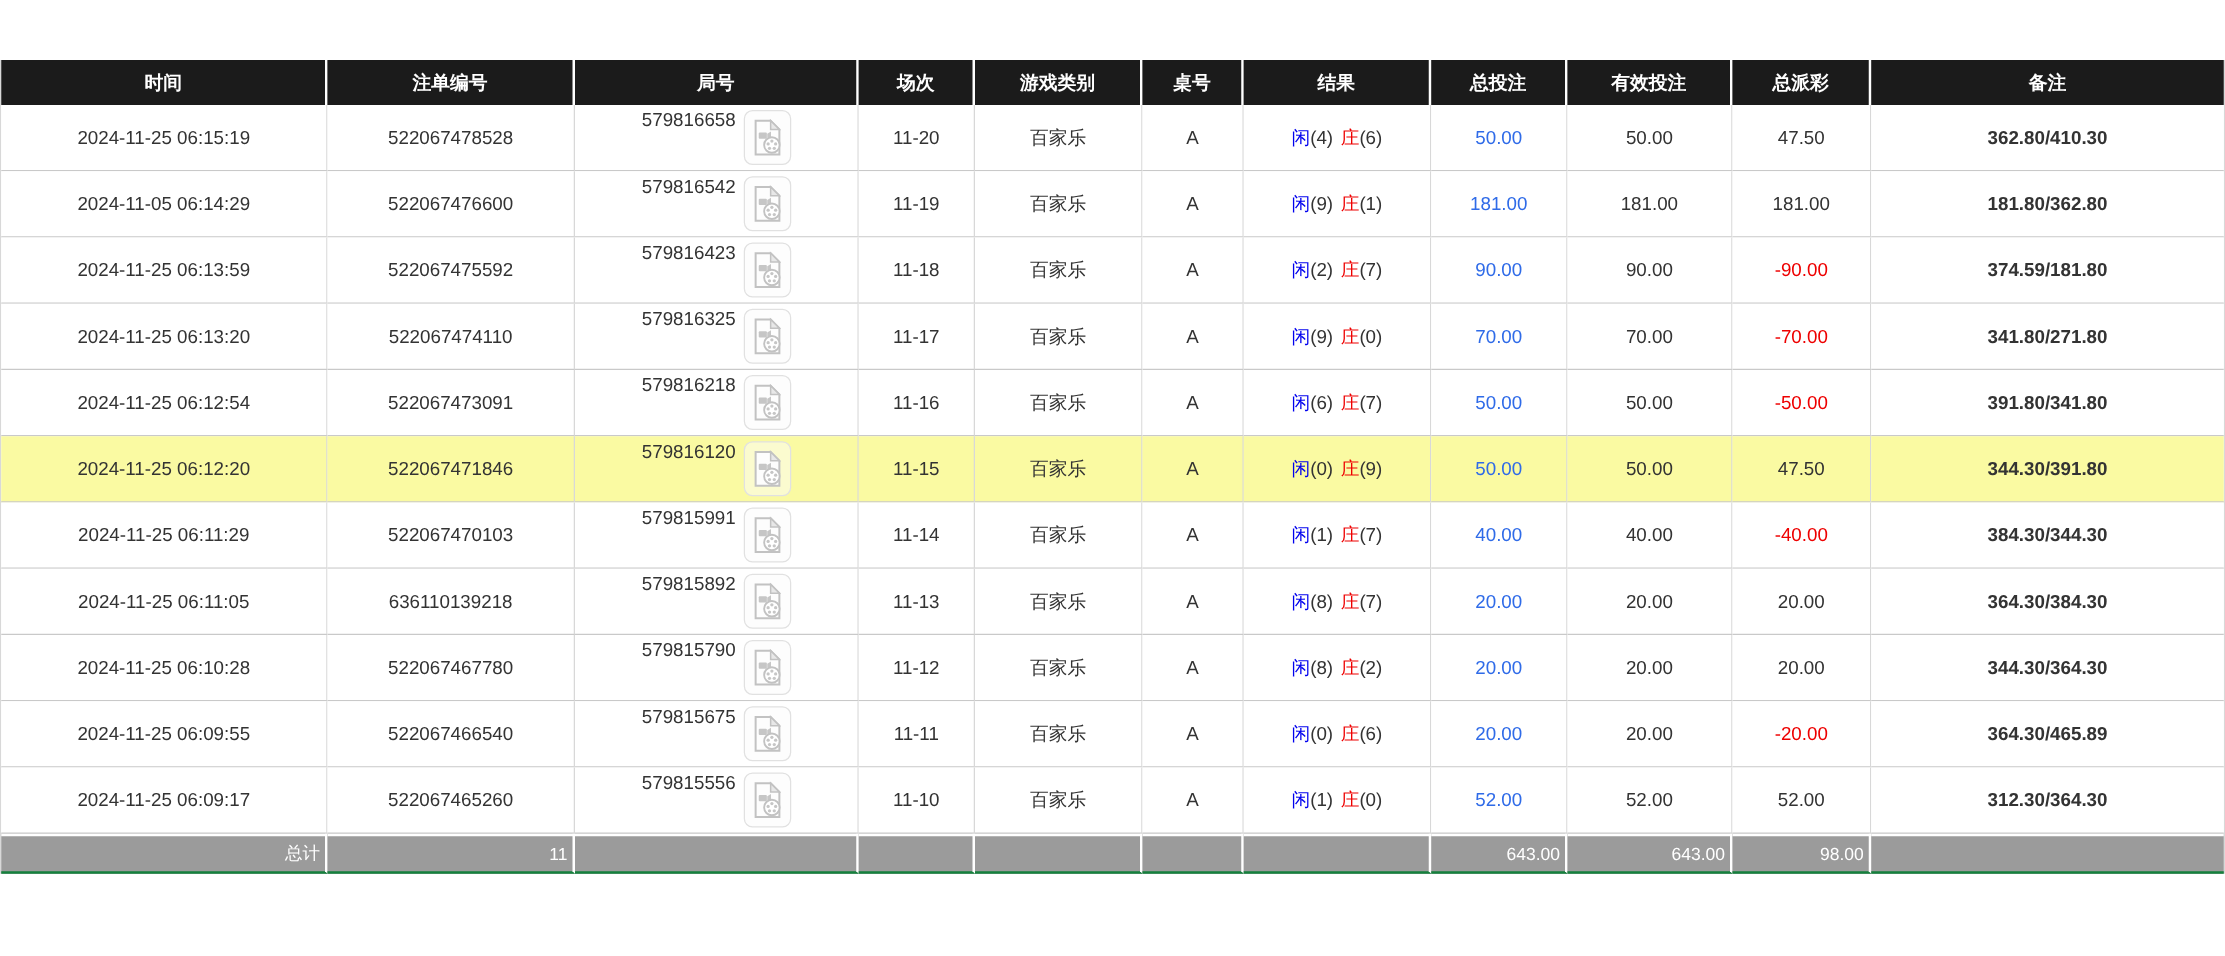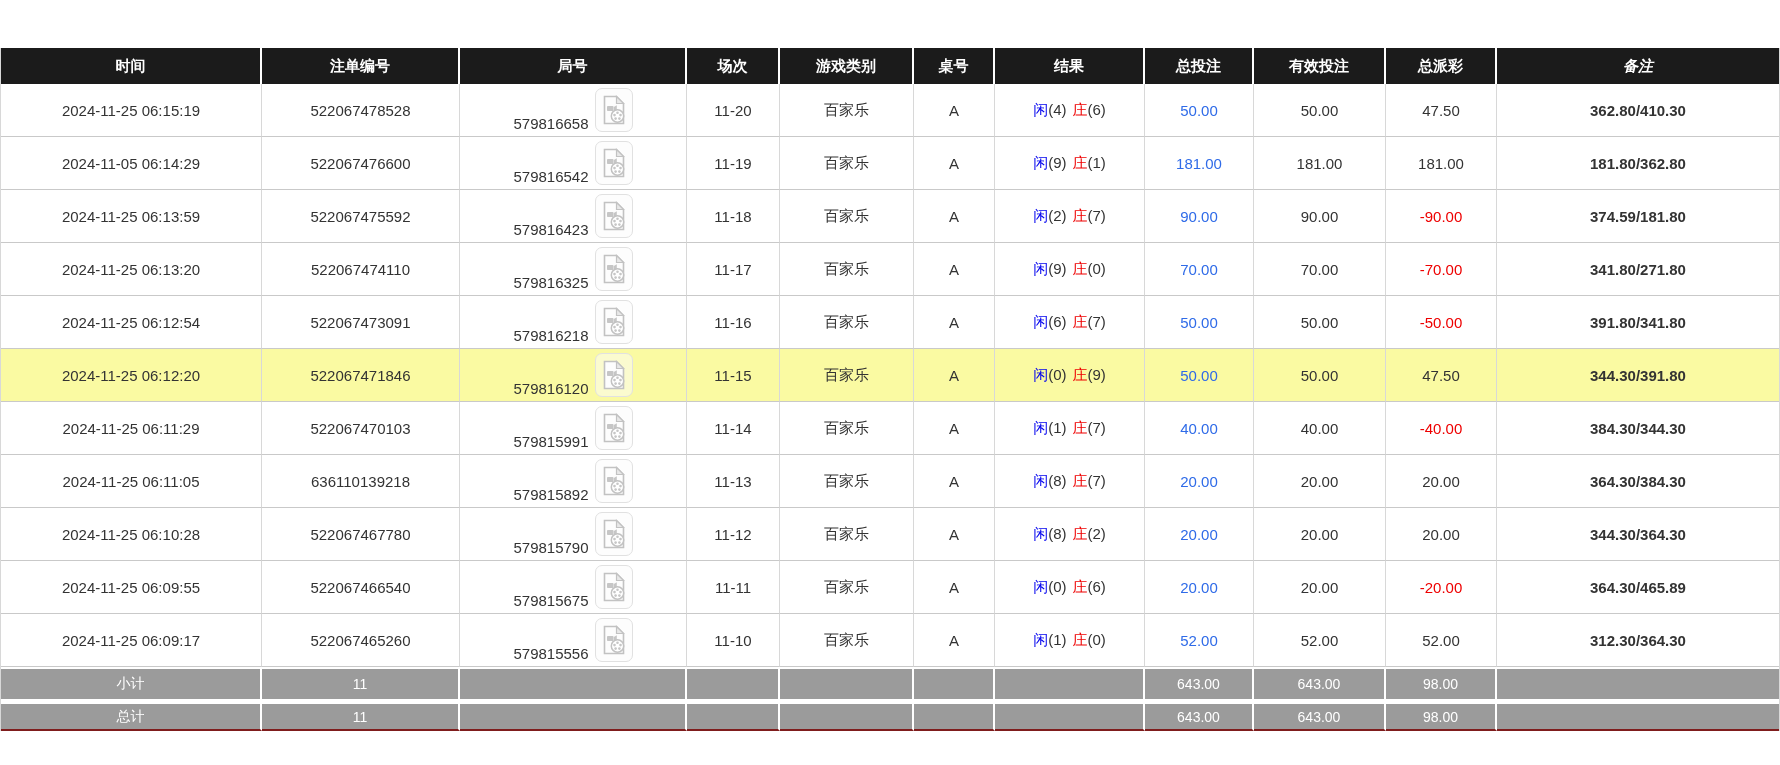--- a/index.html
+++ b/index.html
@@ -23,48 +23,48 @@
     width:1780px;table-layout:fixed;
     border-collapse:separate;border-spacing:0;
     border-left:1px solid #d8d8d8;border-right:1px solid #d8d8d8;
     font-size:15px;
   }
   thead th{
     background:var(--header-bg);color:#ffffff;font-weight:bold;font-size:15px;
     height:36px;padding:0;text-align:center;vertical-align:middle;
     border-right:2px solid #ffffff;
   }
-  thead th:last-child{border-right:none;font-style:italic;}
+  thead th:last-child{border-right:none;}
   tbody td{
     height:53px;padding:0 4px;text-align:center;vertical-align:middle;
     background:#ffffff;
     border-bottom:1px solid #c9c9c9;border-right:1px solid #d8d8d8;
   }
   tbody td:last-child{border-right:none;font-weight:bold;}
   tr.hl td{background:var(--highlight-yellow);}
-  .round-wrap{display:flex;align-items:flex-end;justify-content:center;gap:6px;}
+  .round-wrap{display:flex;align-items:flex-start;justify-content:center;gap:6px;}
   .video-btn{
     width:38px;height:44px;padding:3px 0 0 0;margin:0;
     border:1px solid #e1e1e1;border-radius:7px;
     background:rgba(252,252,252,0.5);
     display:inline-flex;align-items:center;justify-content:center;
     cursor:pointer;
   }
   .rp{color:var(--player-blue);}
   .rb{color:var(--banker-red);margin-left:6px;}
   .bet-link{color:var(--accent-blue);text-decoration:none;cursor:pointer;}
   .neg{color:var(--negative-red);}
   tr.summary-row td{
     background:var(--summary-gray);color:#ffffff;height:32px;
     border-bottom:none;border-right:2px solid #ffffff;border-top:2px solid #ffffff;
     font-size:14px;
   }
   tr.summary-row td:last-child{border-right:none;}
   tr.summary-row + tr.summary-row td{border-top:5px solid #ffffff;}
-  tr.summary-row.last td{border-bottom:2px solid #7f1d1d;}
+  tr.summary-row.last td{border-bottom:2px solid #15803d;text-align:right;}
 </style>
 </head>
 <body>
 
 <div class="page">
   <table class="records">
     <colgroup>
       <col style="width:261px">
         <col style="width:198px">
         <col style="width:227px">
@@ -471,33 +471,20 @@
     <td>百家乐</td>
     <td>A</td>
     <td>
       <span class="rp">闲</span><span>(1)</span><span class="rb">庄</span><span>(0)</span>
     </td>
     <td><a class="bet-link">52.00</a></td>
     <td>52.00</td>
     <td>52.00</td>
     <td>312.30/364.30</td>
   </tr>
-        <tr class="summary-row">
-    <td>小计</td>
-    <td>11</td>
-    <td></td>
-    <td></td>
-    <td></td>
-    <td></td>
-    <td></td>
-    <td>643.00</td>
-    <td>643.00</td>
-    <td>98.00</td>
-    <td></td>
-  </tr>
         <tr class="summary-row last">
     <td>总计</td>
     <td>11</td>
     <td></td>
     <td></td>
     <td></td>
     <td></td>
     <td></td>
     <td>643.00</td>
     <td>643.00</td>

